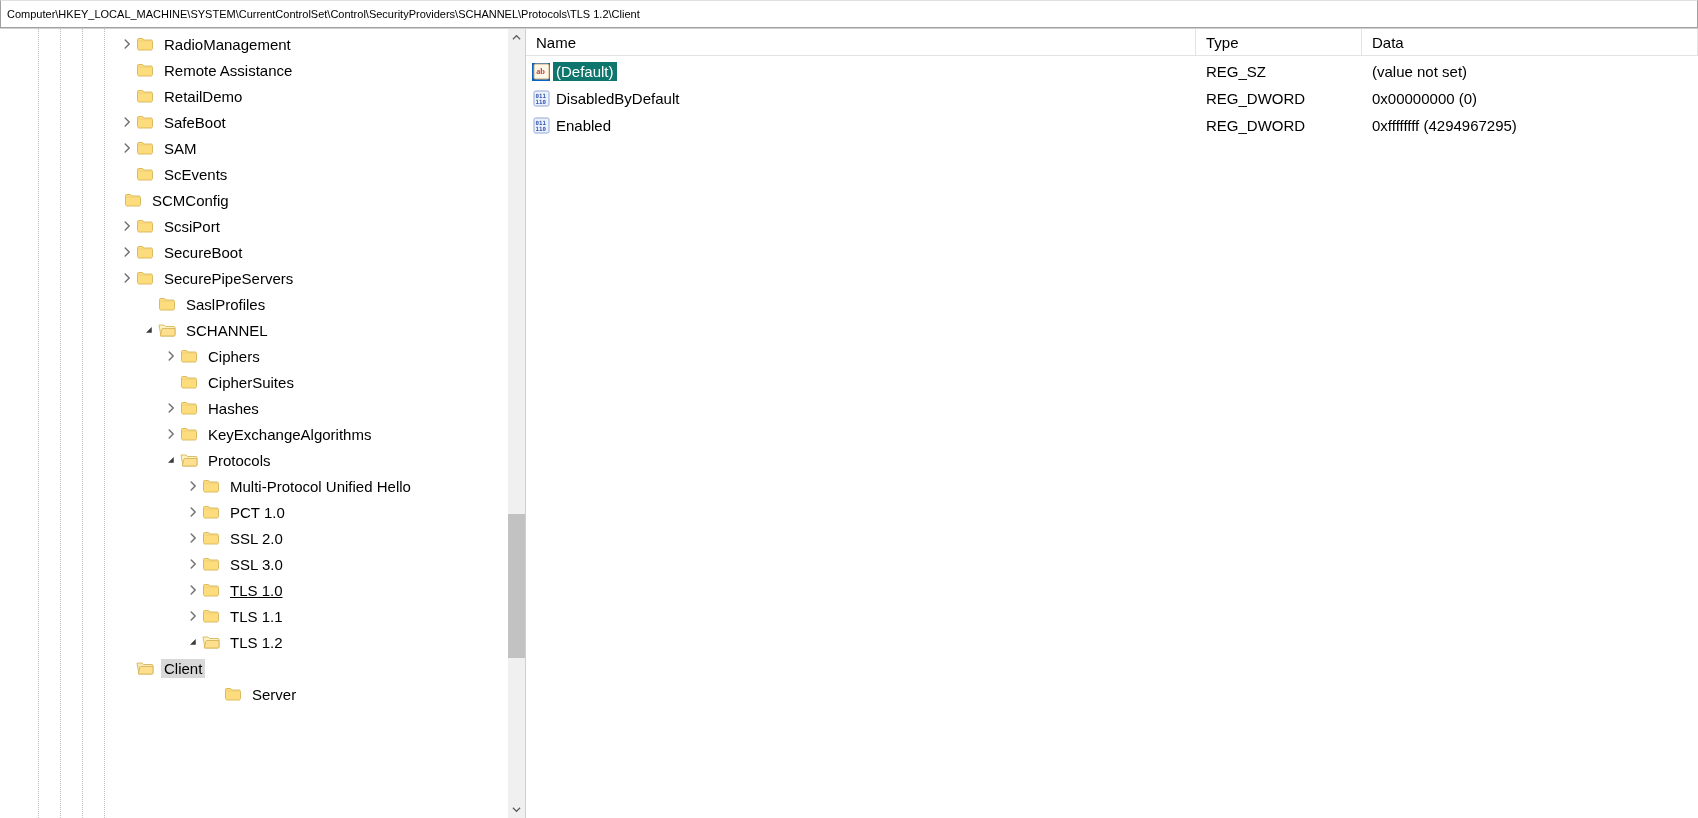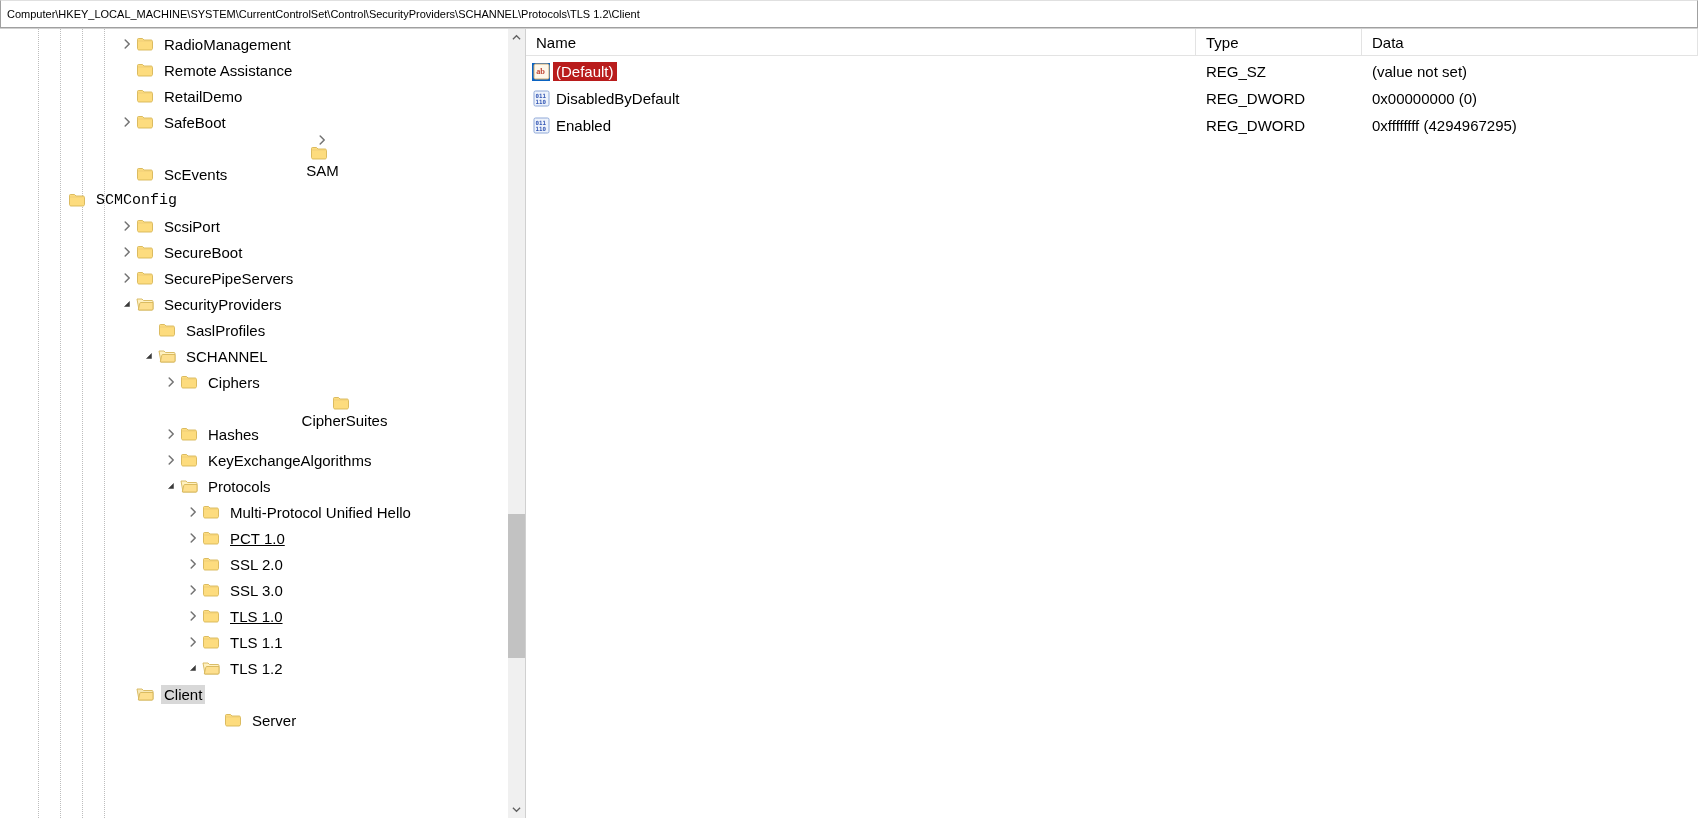--- a/index.html
+++ b/index.html
@@ -27,21 +27,21 @@
   .hc-name{width:670px}
   .hc-type{width:166px}
   .hc-data{flex:1}
   .rows{padding-top:2px}
   .row{display:flex;align-items:center;height:27px}
   .cell-name{width:670px;display:flex;align-items:center;padding-left:6px}
   .cell-type{width:166px;padding-left:10px}
   .cell-data{flex:1;padding-left:10px}
   .val-icon{width:18px;height:18px;margin-right:3px;display:flex;align-items:center;justify-content:center}
   .row .name-text{padding:1px 3px}
-  .row.selected .name-text{background:#b91c1c;color:#fff}
+  .row.selected .name-text{background:#0f766e;color:#fff}
   .row.selected .val-icon{background:#0a63c2}
   
   .vsb{position:absolute;right:0;top:0;bottom:0;width:17px;background:#f0f0f0}
   .vsb .btn{height:17px;display:flex;align-items:center;justify-content:center;color:#606060}
   .vsb .track{position:absolute;top:17px;bottom:17px;left:0;right:0}
   .vsb .thumb{position:absolute;left:0;right:0;background:#c2c2c2}
   .vsb .btn.bottom{position:absolute;bottom:0;left:0;right:0}
   .tree-pane{overflow:hidden}
 </style>
 </head>
@@ -102,21 +102,21 @@
               </svg>
             </span>
             <span class="folder-icon">
               <svg width="18" height="16" viewBox="0 0 18 16">
                 <path class="fbody" d="M1.5 3.5c0-.6.4-1 1-1h4l1.5 1.5H15c.8 0 1.5.7 1.5 1.5v7c0 .8-.7 1.5-1.5 1.5H3c-.8 0-1.5-.7-1.5-1.5V3.5z" fill="#fddc7e" stroke="#d7b656" stroke-width="0.9"></path>
                 <path d="M1.5 5h15" stroke="#e9c977" stroke-width="0.7"></path>
               </svg>
             </span>
             <span class="node-label">SafeBoot</span>
           </div>
-          <div class="node" style="padding-left: 120px; flex-direction: column;">
+          <div class="node" style="padding-left: 120px;">
             <span class="expander">
               <svg viewBox="0 0 10 10">
                 <path d="M3.2 1 L7.2 5 L3.2 9" fill="none" stroke="#737373" stroke-width="1.5" stroke-linecap="round" stroke-linejoin="round"></path>
               </svg>
             </span>
             <span class="folder-icon">
               <svg width="18" height="16" viewBox="0 0 18 16">
                 <path class="fbody" d="M1.5 3.5c0-.6.4-1 1-1h4l1.5 1.5H15c.8 0 1.5.7 1.5 1.5v7c0 .8-.7 1.5-1.5 1.5H3c-.8 0-1.5-.7-1.5-1.5V3.5z" fill="#fddc7e" stroke="#d7b656" stroke-width="0.9"></path>
                 <path d="M1.5 5h15" stroke="#e9c977" stroke-width="0.7"></path>
               </svg>
@@ -126,21 +126,21 @@
           <div class="node" style="padding-left: 120px;">
             <span class="expander"></span>
             <span class="folder-icon">
               <svg width="18" height="16" viewBox="0 0 18 16">
                 <path class="fbody" d="M1.5 3.5c0-.6.4-1 1-1h4l1.5 1.5H15c.8 0 1.5.7 1.5 1.5v7c0 .8-.7 1.5-1.5 1.5H3c-.8 0-1.5-.7-1.5-1.5V3.5z" fill="#fddc7e" stroke="#d7b656" stroke-width="0.9"></path>
                 <path d="M1.5 5h15" stroke="#e9c977" stroke-width="0.7"></path>
               </svg>
             </span>
             <span class="node-label">ScEvents</span>
           </div>
-          <div class="node" style="padding-left: 52px; font-family: Liberation Mono, monospace;">
+          <div class="node" style="padding-left: 108px;">
             <span class="expander"></span>
             <span class="folder-icon">
               <svg width="18" height="16" viewBox="0 0 18 16">
                 <path class="fbody" d="M1.5 3.5c0-.6.4-1 1-1h4l1.5 1.5H15c.8 0 1.5.7 1.5 1.5v7c0 .8-.7 1.5-1.5 1.5H3c-.8 0-1.5-.7-1.5-1.5V3.5z" fill="#fddc7e" stroke="#d7b656" stroke-width="0.9"></path>
                 <path d="M1.5 5h15" stroke="#e9c977" stroke-width="0.7"></path>
               </svg>
             </span>
             <span class="node-label">SCMConfig</span>
           </div>
           <div class="node" style="padding-left: 120px;">
@@ -178,139 +178,125 @@
               </svg>
             </span>
             <span class="folder-icon">
               <svg width="18" height="16" viewBox="0 0 18 16">
                 <path class="fbody" d="M1.5 3.5c0-.6.4-1 1-1h4l1.5 1.5H15c.8 0 1.5.7 1.5 1.5v7c0 .8-.7 1.5-1.5 1.5H3c-.8 0-1.5-.7-1.5-1.5V3.5z" fill="#fddc7e" stroke="#d7b656" stroke-width="0.9"></path>
                 <path d="M1.5 5h15" stroke="#e9c977" stroke-width="0.7"></path>
               </svg>
             </span>
             <span class="node-label">SecurePipeServers</span>
           </div>
-          <div class="node" style="padding-left: 120px;">
+          <div class="node" style="padding-left: 142px;">
+            <span class="expander"></span>
+            <span class="folder-icon">
+              <svg width="18" height="16" viewBox="0 0 18 16">
+                <path class="fbody" d="M1.5 3.5c0-.6.4-1 1-1h4l1.5 1.5H15c.8 0 1.5.7 1.5 1.5v7c0 .8-.7 1.5-1.5 1.5H3c-.8 0-1.5-.7-1.5-1.5V3.5z" fill="#fddc7e" stroke="#d7b656" stroke-width="0.9"></path>
+                <path d="M1.5 5h15" stroke="#e9c977" stroke-width="0.7"></path>
+              </svg>
+            </span>
+            <span class="node-label">SaslProfiles</span>
+          </div>
+          <div class="node" style="padding-left: 142px;">
             <span class="expander exp-open">
               <svg viewBox="0 0 10 10">
                 <path d="M7.5 2.5 L7.5 7.5 L2.5 7.5 Z" fill="#3a3a3a" stroke="#3a3a3a" stroke-width="0.5" stroke-linejoin="round"></path>
               </svg>
             </span>
             <span class="folder-icon">
               <svg width="18" height="16" viewBox="0 0 18 16">
                 <path class="fbody" d="M1 3h5l1.5 1.5H16c.6 0 1 .4 1 1V13c0 .6-.4 1-1 1H3L1 3z" fill="#fff1c1" stroke="#d6b659" stroke-width="0.9"></path>
                 <path d="M3 14H16c.6 0 1-.4 1-1V6.5H4.8c-.5 0-.9.3-1 .8L2.3 14H3z" fill="#fddf8e" stroke="#d6b659" stroke-width="0.9"></path>
               </svg>
             </span>
-            <span class="node-label">SecurityProviders</span>
-          </div>
-          <div class="node" style="padding-left: 142px;">
-            <span class="expander"></span>
-            <span class="folder-icon">
-              <svg width="18" height="16" viewBox="0 0 18 16">
-                <path class="fbody" d="M1.5 3.5c0-.6.4-1 1-1h4l1.5 1.5H15c.8 0 1.5.7 1.5 1.5v7c0 .8-.7 1.5-1.5 1.5H3c-.8 0-1.5-.7-1.5-1.5V3.5z" fill="#fddc7e" stroke="#d7b656" stroke-width="0.9"></path>
-                <path d="M1.5 5h15" stroke="#e9c977" stroke-width="0.7"></path>
-              </svg>
-            </span>
-            <span class="node-label">SaslProfiles</span>
-          </div>
-          <div class="node" style="padding-left: 142px;">
+            <span class="node-label">SCHANNEL</span>
+          </div>
+          <div class="node" style="padding-left: 164px;">
+            <span class="expander">
+              <svg viewBox="0 0 10 10">
+                <path d="M3.2 1 L7.2 5 L3.2 9" fill="none" stroke="#737373" stroke-width="1.5" stroke-linecap="round" stroke-linejoin="round"></path>
+              </svg>
+            </span>
+            <span class="folder-icon">
+              <svg width="18" height="16" viewBox="0 0 18 16">
+                <path class="fbody" d="M1.5 3.5c0-.6.4-1 1-1h4l1.5 1.5H15c.8 0 1.5.7 1.5 1.5v7c0 .8-.7 1.5-1.5 1.5H3c-.8 0-1.5-.7-1.5-1.5V3.5z" fill="#fddc7e" stroke="#d7b656" stroke-width="0.9"></path>
+                <path d="M1.5 5h15" stroke="#e9c977" stroke-width="0.7"></path>
+              </svg>
+            </span>
+            <span class="node-label">Ciphers</span>
+          </div>
+          <div class="node" style="padding-left: 164px;">
+            <span class="expander"></span>
+            <span class="folder-icon">
+              <svg width="18" height="16" viewBox="0 0 18 16">
+                <path class="fbody" d="M1.5 3.5c0-.6.4-1 1-1h4l1.5 1.5H15c.8 0 1.5.7 1.5 1.5v7c0 .8-.7 1.5-1.5 1.5H3c-.8 0-1.5-.7-1.5-1.5V3.5z" fill="#fddc7e" stroke="#d7b656" stroke-width="0.9"></path>
+                <path d="M1.5 5h15" stroke="#e9c977" stroke-width="0.7"></path>
+              </svg>
+            </span>
+            <span class="node-label">CipherSuites</span>
+          </div>
+          <div class="node" style="padding-left: 164px;">
+            <span class="expander">
+              <svg viewBox="0 0 10 10">
+                <path d="M3.2 1 L7.2 5 L3.2 9" fill="none" stroke="#737373" stroke-width="1.5" stroke-linecap="round" stroke-linejoin="round"></path>
+              </svg>
+            </span>
+            <span class="folder-icon">
+              <svg width="18" height="16" viewBox="0 0 18 16">
+                <path class="fbody" d="M1.5 3.5c0-.6.4-1 1-1h4l1.5 1.5H15c.8 0 1.5.7 1.5 1.5v7c0 .8-.7 1.5-1.5 1.5H3c-.8 0-1.5-.7-1.5-1.5V3.5z" fill="#fddc7e" stroke="#d7b656" stroke-width="0.9"></path>
+                <path d="M1.5 5h15" stroke="#e9c977" stroke-width="0.7"></path>
+              </svg>
+            </span>
+            <span class="node-label">Hashes</span>
+          </div>
+          <div class="node" style="padding-left: 164px;">
+            <span class="expander">
+              <svg viewBox="0 0 10 10">
+                <path d="M3.2 1 L7.2 5 L3.2 9" fill="none" stroke="#737373" stroke-width="1.5" stroke-linecap="round" stroke-linejoin="round"></path>
+              </svg>
+            </span>
+            <span class="folder-icon">
+              <svg width="18" height="16" viewBox="0 0 18 16">
+                <path class="fbody" d="M1.5 3.5c0-.6.4-1 1-1h4l1.5 1.5H15c.8 0 1.5.7 1.5 1.5v7c0 .8-.7 1.5-1.5 1.5H3c-.8 0-1.5-.7-1.5-1.5V3.5z" fill="#fddc7e" stroke="#d7b656" stroke-width="0.9"></path>
+                <path d="M1.5 5h15" stroke="#e9c977" stroke-width="0.7"></path>
+              </svg>
+            </span>
+            <span class="node-label">KeyExchangeAlgorithms</span>
+          </div>
+          <div class="node" style="padding-left: 164px;">
             <span class="expander exp-open">
               <svg viewBox="0 0 10 10">
                 <path d="M7.5 2.5 L7.5 7.5 L2.5 7.5 Z" fill="#3a3a3a" stroke="#3a3a3a" stroke-width="0.5" stroke-linejoin="round"></path>
               </svg>
             </span>
             <span class="folder-icon">
               <svg width="18" height="16" viewBox="0 0 18 16">
                 <path class="fbody" d="M1 3h5l1.5 1.5H16c.6 0 1 .4 1 1V13c0 .6-.4 1-1 1H3L1 3z" fill="#fff1c1" stroke="#d6b659" stroke-width="0.9"></path>
                 <path d="M3 14H16c.6 0 1-.4 1-1V6.5H4.8c-.5 0-.9.3-1 .8L2.3 14H3z" fill="#fddf8e" stroke="#d6b659" stroke-width="0.9"></path>
               </svg>
             </span>
-            <span class="node-label">SCHANNEL</span>
-          </div>
-          <div class="node" style="padding-left: 164px;">
-            <span class="expander">
-              <svg viewBox="0 0 10 10">
-                <path d="M3.2 1 L7.2 5 L3.2 9" fill="none" stroke="#737373" stroke-width="1.5" stroke-linecap="round" stroke-linejoin="round"></path>
-              </svg>
-            </span>
-            <span class="folder-icon">
-              <svg width="18" height="16" viewBox="0 0 18 16">
-                <path class="fbody" d="M1.5 3.5c0-.6.4-1 1-1h4l1.5 1.5H15c.8 0 1.5.7 1.5 1.5v7c0 .8-.7 1.5-1.5 1.5H3c-.8 0-1.5-.7-1.5-1.5V3.5z" fill="#fddc7e" stroke="#d7b656" stroke-width="0.9"></path>
-                <path d="M1.5 5h15" stroke="#e9c977" stroke-width="0.7"></path>
-              </svg>
-            </span>
-            <span class="node-label">Ciphers</span>
-          </div>
-          <div class="node" style="padding-left: 164px; flex-direction: column;">
-            <span class="expander"></span>
-            <span class="folder-icon">
-              <svg width="18" height="16" viewBox="0 0 18 16">
-                <path class="fbody" d="M1.5 3.5c0-.6.4-1 1-1h4l1.5 1.5H15c.8 0 1.5.7 1.5 1.5v7c0 .8-.7 1.5-1.5 1.5H3c-.8 0-1.5-.7-1.5-1.5V3.5z" fill="#fddc7e" stroke="#d7b656" stroke-width="0.9"></path>
-                <path d="M1.5 5h15" stroke="#e9c977" stroke-width="0.7"></path>
-              </svg>
-            </span>
-            <span class="node-label">CipherSuites</span>
-          </div>
-          <div class="node" style="padding-left: 164px;">
-            <span class="expander">
-              <svg viewBox="0 0 10 10">
-                <path d="M3.2 1 L7.2 5 L3.2 9" fill="none" stroke="#737373" stroke-width="1.5" stroke-linecap="round" stroke-linejoin="round"></path>
-              </svg>
-            </span>
-            <span class="folder-icon">
-              <svg width="18" height="16" viewBox="0 0 18 16">
-                <path class="fbody" d="M1.5 3.5c0-.6.4-1 1-1h4l1.5 1.5H15c.8 0 1.5.7 1.5 1.5v7c0 .8-.7 1.5-1.5 1.5H3c-.8 0-1.5-.7-1.5-1.5V3.5z" fill="#fddc7e" stroke="#d7b656" stroke-width="0.9"></path>
-                <path d="M1.5 5h15" stroke="#e9c977" stroke-width="0.7"></path>
-              </svg>
-            </span>
-            <span class="node-label">Hashes</span>
-          </div>
-          <div class="node" style="padding-left: 164px;">
-            <span class="expander">
-              <svg viewBox="0 0 10 10">
-                <path d="M3.2 1 L7.2 5 L3.2 9" fill="none" stroke="#737373" stroke-width="1.5" stroke-linecap="round" stroke-linejoin="round"></path>
-              </svg>
-            </span>
-            <span class="folder-icon">
-              <svg width="18" height="16" viewBox="0 0 18 16">
-                <path class="fbody" d="M1.5 3.5c0-.6.4-1 1-1h4l1.5 1.5H15c.8 0 1.5.7 1.5 1.5v7c0 .8-.7 1.5-1.5 1.5H3c-.8 0-1.5-.7-1.5-1.5V3.5z" fill="#fddc7e" stroke="#d7b656" stroke-width="0.9"></path>
-                <path d="M1.5 5h15" stroke="#e9c977" stroke-width="0.7"></path>
-              </svg>
-            </span>
-            <span class="node-label">KeyExchangeAlgorithms</span>
-          </div>
-          <div class="node" style="padding-left: 164px;">
-            <span class="expander exp-open">
-              <svg viewBox="0 0 10 10">
-                <path d="M7.5 2.5 L7.5 7.5 L2.5 7.5 Z" fill="#3a3a3a" stroke="#3a3a3a" stroke-width="0.5" stroke-linejoin="round"></path>
-              </svg>
-            </span>
-            <span class="folder-icon">
-              <svg width="18" height="16" viewBox="0 0 18 16">
-                <path class="fbody" d="M1 3h5l1.5 1.5H16c.6 0 1 .4 1 1V13c0 .6-.4 1-1 1H3L1 3z" fill="#fff1c1" stroke="#d6b659" stroke-width="0.9"></path>
-                <path d="M3 14H16c.6 0 1-.4 1-1V6.5H4.8c-.5 0-.9.3-1 .8L2.3 14H3z" fill="#fddf8e" stroke="#d6b659" stroke-width="0.9"></path>
-              </svg>
-            </span>
             <span class="node-label">Protocols</span>
           </div>
           <div class="node" style="padding-left: 186px;">
             <span class="expander">
               <svg viewBox="0 0 10 10">
                 <path d="M3.2 1 L7.2 5 L3.2 9" fill="none" stroke="#737373" stroke-width="1.5" stroke-linecap="round" stroke-linejoin="round"></path>
               </svg>
             </span>
             <span class="folder-icon">
               <svg width="18" height="16" viewBox="0 0 18 16">
                 <path class="fbody" d="M1.5 3.5c0-.6.4-1 1-1h4l1.5 1.5H15c.8 0 1.5.7 1.5 1.5v7c0 .8-.7 1.5-1.5 1.5H3c-.8 0-1.5-.7-1.5-1.5V3.5z" fill="#fddc7e" stroke="#d7b656" stroke-width="0.9"></path>
                 <path d="M1.5 5h15" stroke="#e9c977" stroke-width="0.7"></path>
               </svg>
             </span>
             <span class="node-label">Multi-Protocol Unified Hello</span>
           </div>
-          <div class="node" style="padding-left: 186px; text-decoration: underline;">
+          <div class="node" style="padding-left: 186px;">
             <span class="expander">
               <svg viewBox="0 0 10 10">
                 <path d="M3.2 1 L7.2 5 L3.2 9" fill="none" stroke="#737373" stroke-width="1.5" stroke-linecap="round" stroke-linejoin="round"></path>
               </svg>
             </span>
             <span class="folder-icon">
               <svg width="18" height="16" viewBox="0 0 18 16">
                 <path class="fbody" d="M1.5 3.5c0-.6.4-1 1-1h4l1.5 1.5H15c.8 0 1.5.7 1.5 1.5v7c0 .8-.7 1.5-1.5 1.5H3c-.8 0-1.5-.7-1.5-1.5V3.5z" fill="#fddc7e" stroke="#d7b656" stroke-width="0.9"></path>
                 <path d="M1.5 5h15" stroke="#e9c977" stroke-width="0.7"></path>
               </svg>

